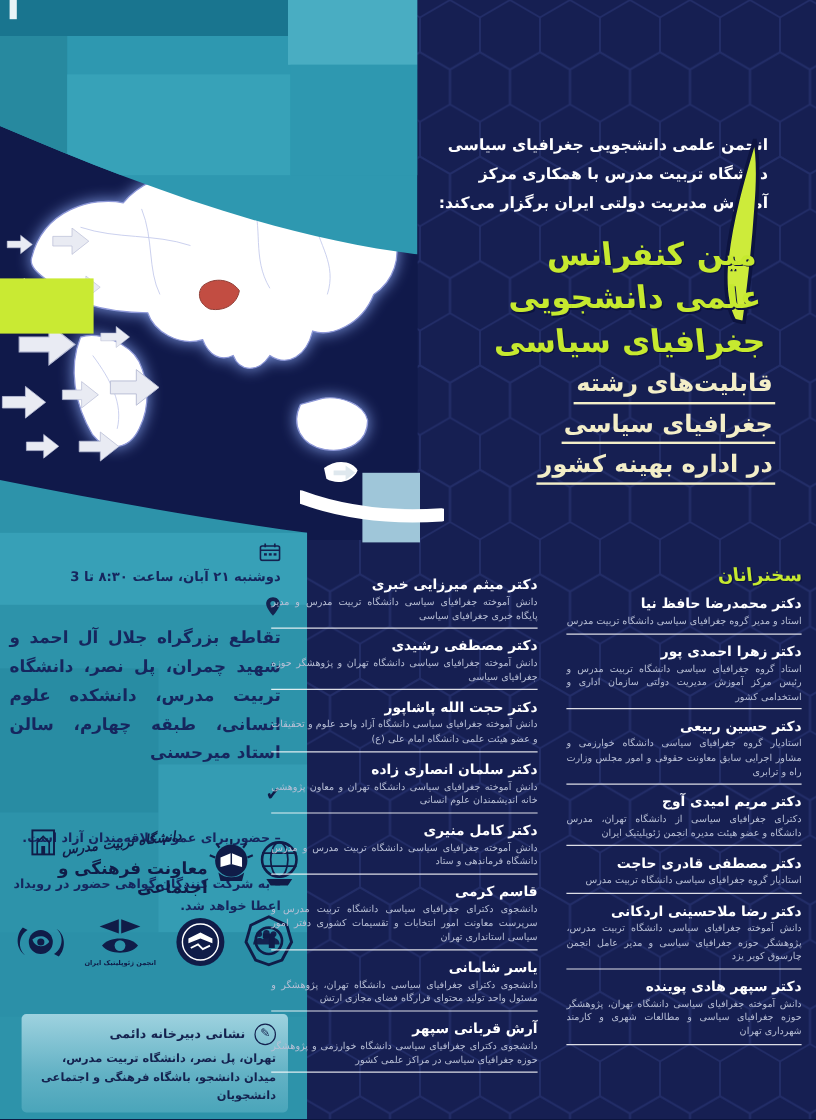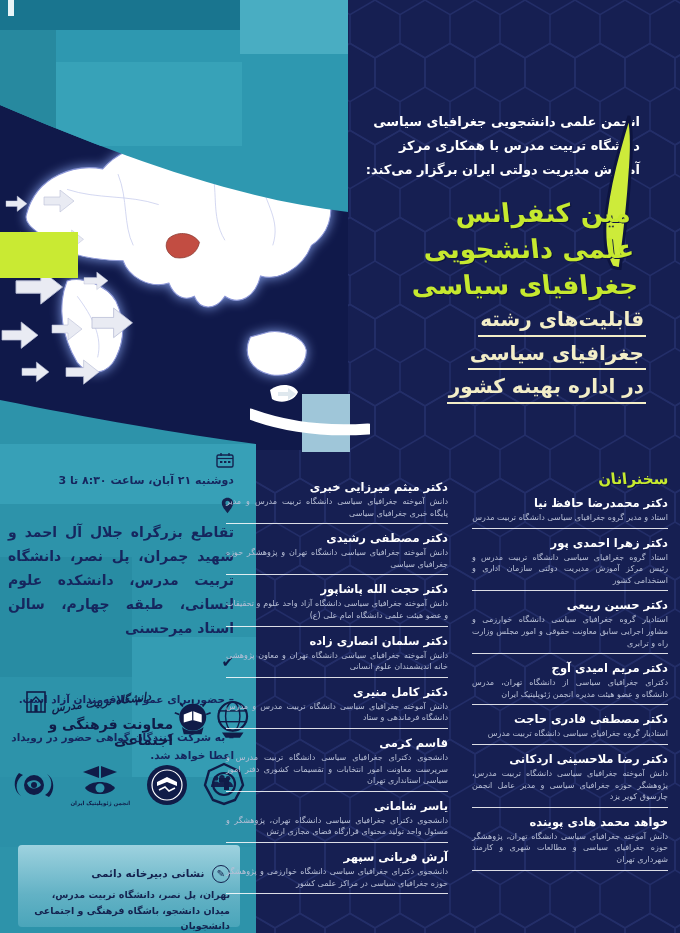--- a/index.html
+++ b/index.html
@@ -41,21 +41,21 @@
   .checkicn{font-size:15px;color:#101c48;margin-right:4px;}
   
   .logos{left:4px;top:690px;width:248px;}
   .lrow{display:flex;flex-direction:row-reverse;justify-content:space-around;align-items:center;margin-bottom:14px;}
   .tmu{display:flex;flex-direction:column;align-items:center;color:#101c48;}
   .tmu .t1{font-size:11px;font-weight:bold;font-style:italic;transform:rotate(-7deg);}
   .tmu .t2{font-size:14px;font-weight:bold;margin-top:2px;}
   
   .secr{left:18px;top:845px;width:222px;height:82px;border-radius:4px;
     background:linear-gradient(180deg,#9ed2df 0%,#63b2c5 60%,#4aa5ba 100%);
-    color:#14224f;padding:20px 10px;box-sizing:border-box;}
+    color:#14224f;padding:8px 10px;box-sizing:border-box;}
   .secr .ttl{font-weight:bold;font-size:10.5px;margin-bottom:4px;}
   .secr .adr{font-weight:bold;font-size:9.5px;line-height:1.65;text-align:right;}
   .memoicn{display:inline-block;width:16px;height:16px;border:1px solid #14224f;border-radius:50%;
     text-align:center;line-height:15px;font-size:10px;margin-left:4px;vertical-align:middle;}
   
   .spkhead{right:12px;top:470px;color:#c6e92f;font-weight:bold;font-size:15px;
     transform:skewX(6deg);text-shadow:1px 1px 0 #0d1440;}
   .colR{right:12px;top:496px;width:196px;}
   .colL{right:232px;top:480px;width:222px;}
   .spk{border-bottom:1px solid rgba(255,255,255,.85);padding-bottom:4px;margin-bottom:7px;}
@@ -300,21 +300,21 @@
     </div>
     <div class="spk">
       <div class="nm">دکتر مصطفی قادری حاجت</div>
       <div class="ds">استادیار گروه جغرافیای سیاسی دانشگاه تربیت مدرس</div>
     </div>
     <div class="spk">
       <div class="nm">دکتر رضا ملاحسینی اردکانی</div>
       <div class="ds">دانش آموخته جغرافیای سیاسی دانشگاه تربیت مدرس، پژوهشگر حوزه جغرافیای سیاسی و مدیر عامل انجمن چارسوق کویر یزد</div>
     </div>
     <div class="spk">
-      <div class="nm">خواهد محمد هادی پوینده</div>
+      <div class="nm">دکتر سپهر هادی پوینده</div>
       <div class="ds">دانش آموخته جغرافیای سیاسی دانشگاه تهران، پژوهشگر حوزه جغرافیای سیاسی و مطالعات شهری و کارمند شهرداری تهران</div>
     </div>
   </div>
 
   <div class="abs colL">
     <div class="spk">
       <div class="nm">دکتر میثم میرزایی خبری</div>
       <div class="ds">دانش آموخته جغرافیای سیاسی دانشگاه تربیت مدرس و مدیر پایگاه خبری جغرافیای سیاسی</div>
     </div>
     <div class="spk">

